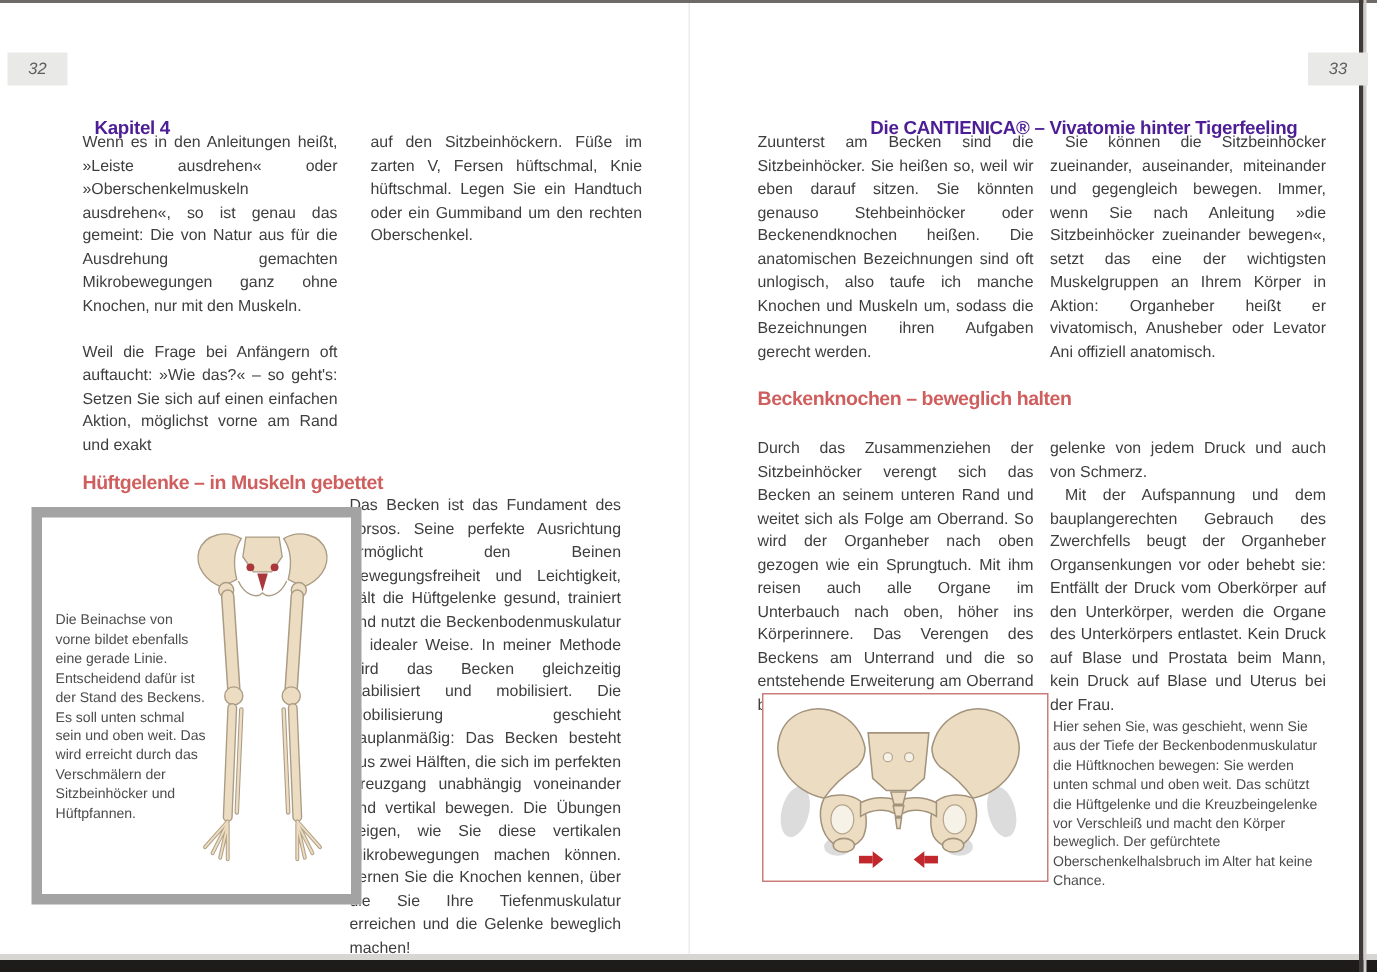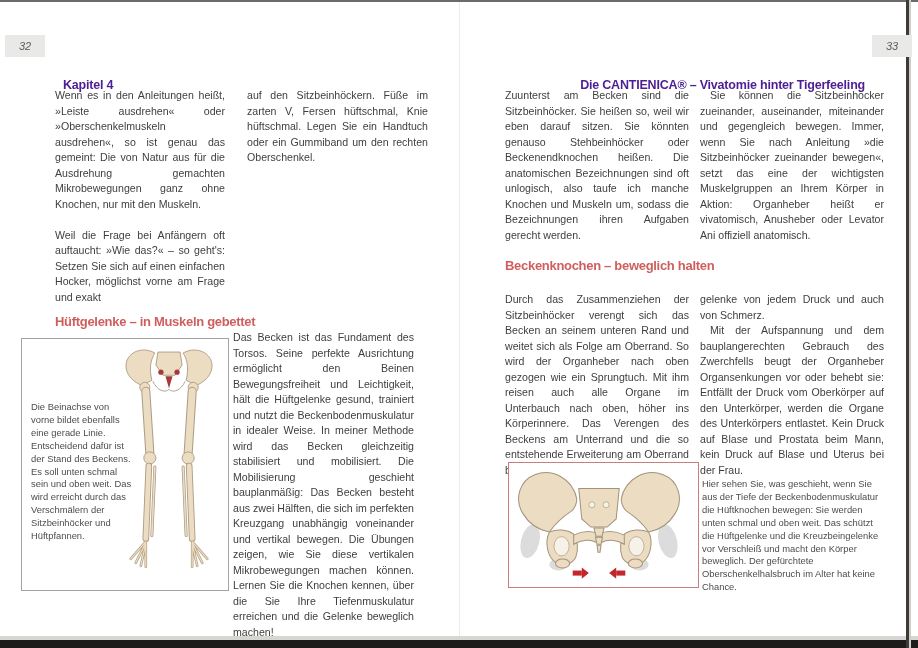--- a/index.html
+++ b/index.html
@@ -23,21 +23,21 @@
     position:absolute;top:38px;font-size:12.5px;font-weight:bold;color:#4c1d95;letter-spacing:-0.2px;margin-top:40px;
   }
   .headline{
     position:absolute;font-size:13px;font-weight:bold;color:#cf5f5e;letter-spacing:-0.3px;line-height:1;
   }
   .col{position:absolute;font-size:10.6px;line-height:15.5px;text-align:justify;}
   .col p{margin:0;}
   .col p.indent{text-indent:10px;}
 
   .figbox{position:absolute;background:#ffffff;}
-  .figbox.left{left:21px;top:338px;width:206px;height:251px;border:1px solid #a3a3a3;}
+  .figbox.left{left:21px;top:338px;width:206px;height:251px;border:7px solid #a3a3a3;}
   .figbox.right{left:508px;top:462px;width:189px;height:124px;border:1px solid #c97e7b;}
   .figcap{
     font-size:9.4px;line-height:12.9px;color:#4c4c4c;text-align:left;
   }
   .figcap.inbox{position:absolute;left:9px;top:62px;width:104px;}
   .figcap.outside{position:absolute;left:702px;top:478px;width:183px;}
   .figsvg{position:absolute;}
 </style>
 </head>
 <body>
@@ -49,21 +49,21 @@
   <div class="edge-bottom-light"></div>
   <div class="edge-bottom-dark"></div>
   <div class="edge-right-dark"></div>
   <div class="edge-right-light"></div>
 
   <div class="pagenum" style="left:5px;">32</div>
   <div class="runhead" style="left:63px;">Kapitel 4</div>
 
   <div class="col" style="left:55px;top:88px;width:170px;">
     <p>Wenn es in den Anleitungen heißt, »Leiste ausdrehen« oder »Oberschenkelmuskeln ausdrehen«, so ist genau das gemeint: Die von Natur aus für die Ausdrehung gemachten Mikrobewegungen ganz ohne Knochen, nur mit den Muskeln.</p>
-    <p style="margin-top:15.5px;">Weil die Frage bei Anfängern oft auftaucht: »Wie das?« – so geht's: Setzen Sie sich auf einen einfachen Hocker, möglichst vorne am Frage und exakt</p>
+    <p style="margin-top:15.5px;">Weil die Frage bei Anfängern oft auftaucht: »Wie das?« – so geht's: Setzen Sie sich auf einen einfachen Aktion, möglichst vorne am Rand und exakt</p>
   </div>
 
   <div class="col" style="left:247px;top:88px;width:181px;">
     <p>auf den Sitzbeinhöckern. Füße im zarten V, Fersen hüftschmal, Knie hüftschmal. Legen Sie ein Handtuch oder ein Gummiband um den rechten Oberschenkel.</p>
   </div>
 
   <div class="headline" style="left:55px;top:315px;width:340px;">Hüftgelenke – in Muskeln gebettet</div>
 
   <div class="col" style="left:233px;top:330px;width:181px;">
     <p>Das Becken ist das Fundament des Torsos. Seine perfekte Ausrichtung ermöglicht den Beinen Bewegungsfreiheit und Leichtigkeit, hält die Hüftgelenke gesund, trainiert und nutzt die Beckenbodenmuskulatur in idealer Weise. In meiner Methode wird das Becken gleichzeitig stabilisiert und mobilisiert. Die Mobilisierung geschieht bauplanmäßig: Das Becken besteht aus zwei Hälften, die sich im perfekten Kreuzgang unabhängig voneinander und vertikal bewegen. Die Übungen zeigen, wie Sie diese vertikalen Mikrobewegungen machen können. Lernen Sie die Knochen kennen, über die Sie Ihre Tiefenmuskulatur erreichen und die Gelenke beweglich machen!</p>

